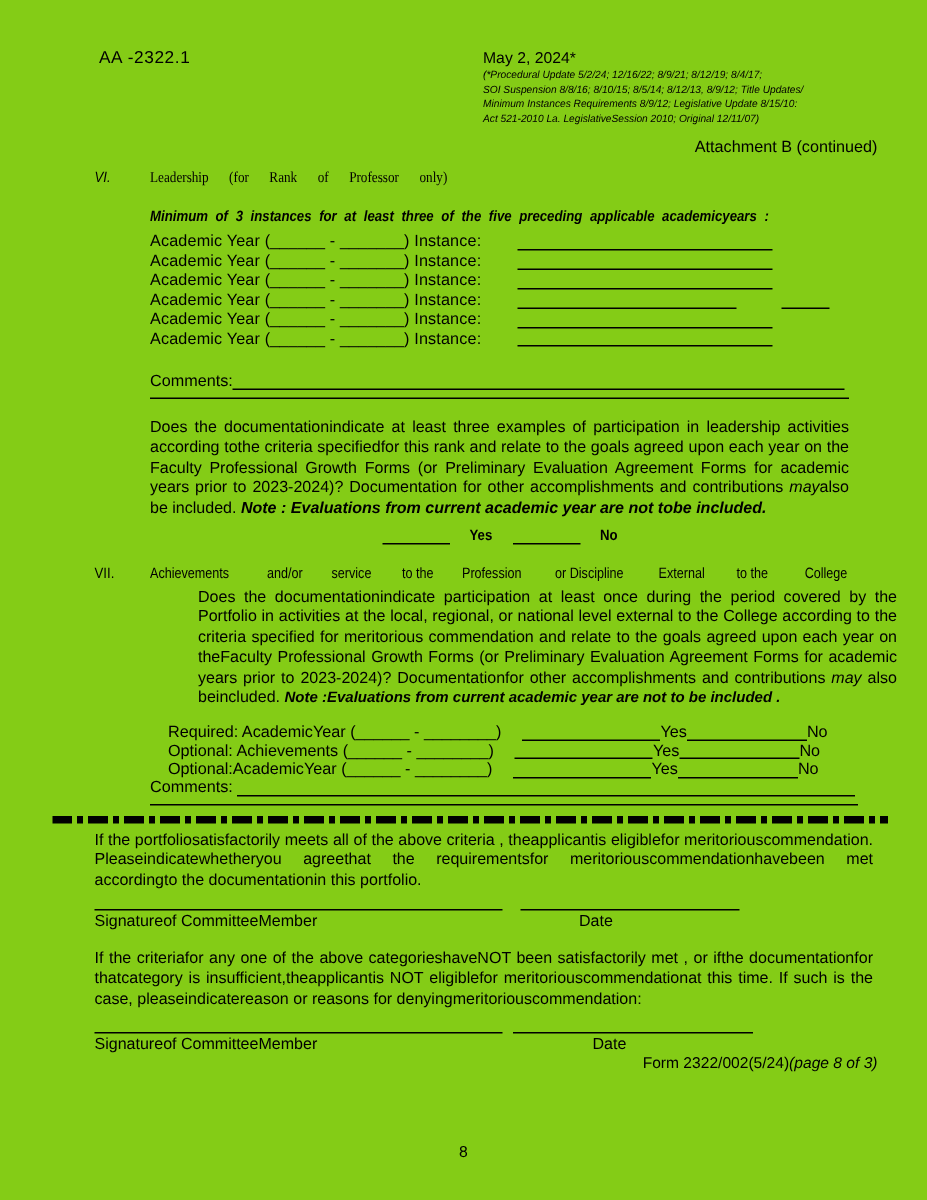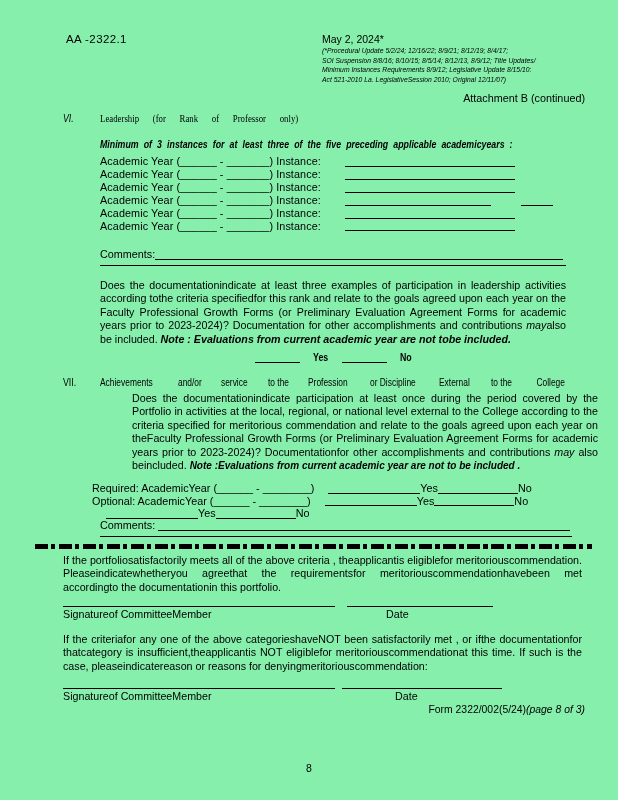--- a/index.html
+++ b/index.html
@@ -1,18 +1,18 @@
 <!DOCTYPE html>
 <html><head>
 <meta charset="utf-8">
 <style>
   html,body{margin:0;padding:0;background:#e8e8e8;}
   #page{
     position:relative;width:618px;height:800px;margin:0 auto;
-    background:#86efac;color:#000;
+    background:#84cc16;color:#000;
     font-family:"Liberation Sans",sans-serif;
     -webkit-font-smoothing:antialiased;
     overflow:hidden;
   }
   .abs{position:absolute;}
   .cond{display:inline-block;transform:scaleX(.88);transform-origin:0 50%;}
   .cond85{display:inline-block;transform:scaleX(.84);transform-origin:0 50%;}
   .it{font-style:italic;}
   .bi{font-weight:bold;font-style:italic;}
   
@@ -39,21 +39,21 @@
   .cm-row .u{flex:1;}
   
   .para{font-size:10.7px;line-height:13.4px;text-align:justify;}
   .yesno{left:255px;top:351px;display:flex;align-items:baseline;font-size:10px;line-height:13px;}
   .yesno .u{width:45px;}
   .yesno .word{margin:0 0 0 13px;font-weight:bold;}
   .yesno .u+ .word{margin-left:13px;}
   .yesno .g{margin-left:12px;}
   .vii-title{left:100px;top:377px;width:465px;display:flex;justify-content:space-between;font-size:10px;}
   
-  .req-rows{left:92px;top:482px;}
+  .req-rows{left:112px;top:482px;}
   .req-row{display:flex;align-items:baseline;line-height:12.6px;font-size:10.8px;white-space:nowrap;}
   .req-row .u1{width:92px;margin-left:14px;}
   .req-row .u2{width:80px;}
   
   .dashdot{
     left:35px;top:544px;width:557px;height:4.6px;
     background:repeating-linear-gradient(90deg,#000 0 13px,transparent 13px 16.5px,#000 16.5px 20.5px,transparent 20.5px 24px);
   }
   .sig-label{font-size:10.7px;}
   .footer-form{right:33px;top:704px;font-size:10.4px;}
@@ -150,27 +150,28 @@
 
   <div class="abs req-rows">
     <div class="req-row">
       <span>Required: AcademicYear (______ - ________)</span>
       <span class="u u1"></span>
       <span>Yes</span>
       <span class="u u2"></span>
       <span>No</span>
     </div>
     <div class="req-row">
-      <span>Optional: AcademicYear (______ - ________)</span>
+      <span>Optional: Achievements (______ - ________)</span>
       <span class="u u1"></span>
       <span>Yes</span>
       <span class="u u2"></span>
       <span>No</span>
     </div>
     <div class="req-row">
+      <span>Optional:AcademicYear (______ - ________)</span>
       <span class="u u1"></span>
       <span>Yes</span>
       <span class="u u2"></span>
       <span>No</span>
     </div>
   </div>
 
   <div class="abs cm-row" style="left:100px;top:519px;width:470px;">
     <span>Comments:</span>
       <span class="u" style="margin-left:3px;"></span>

